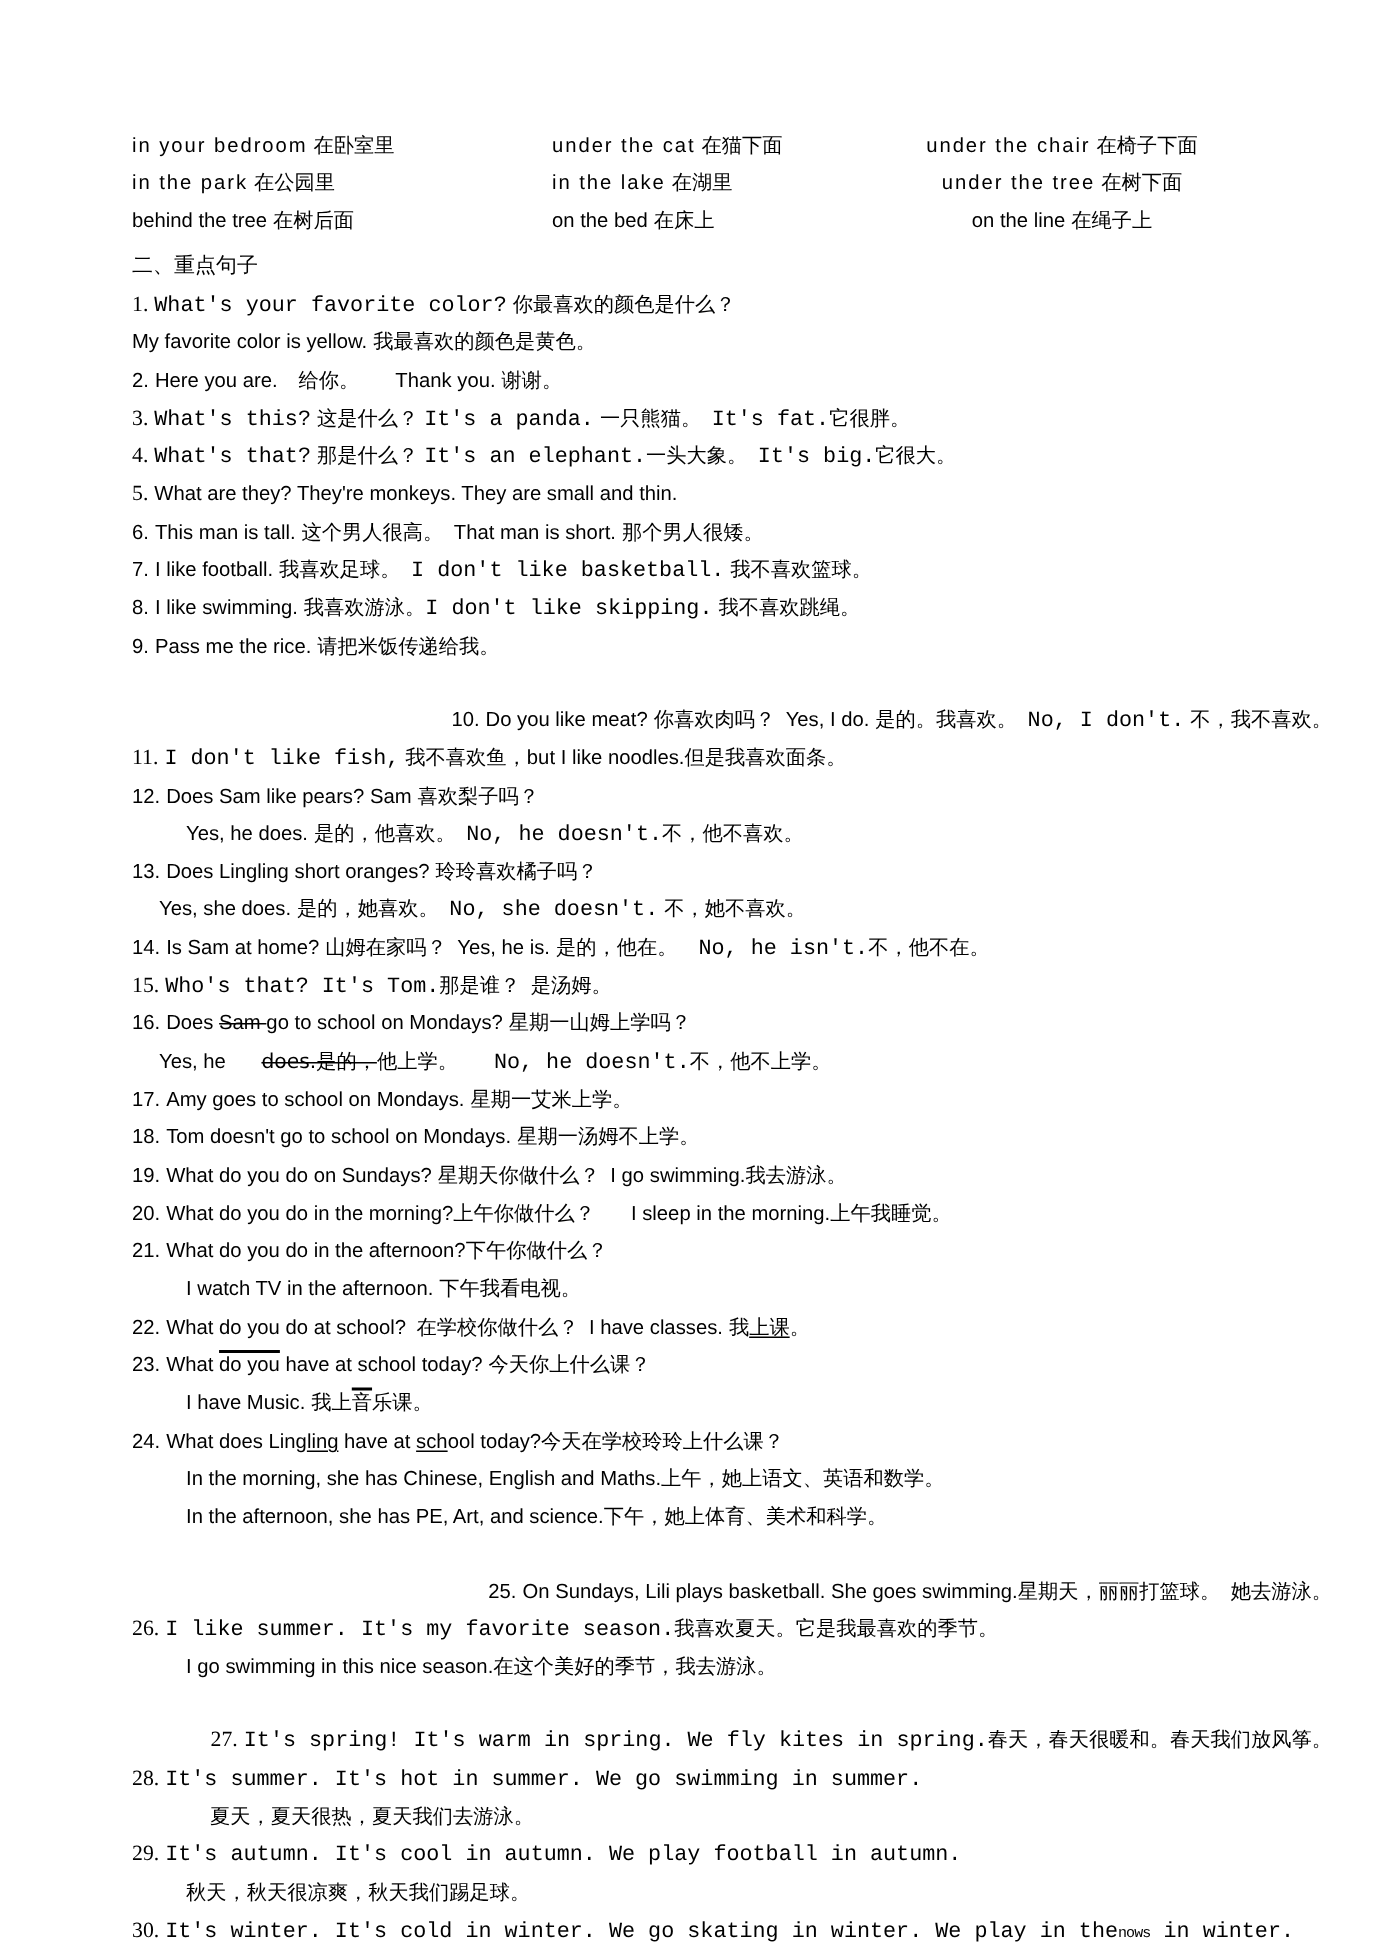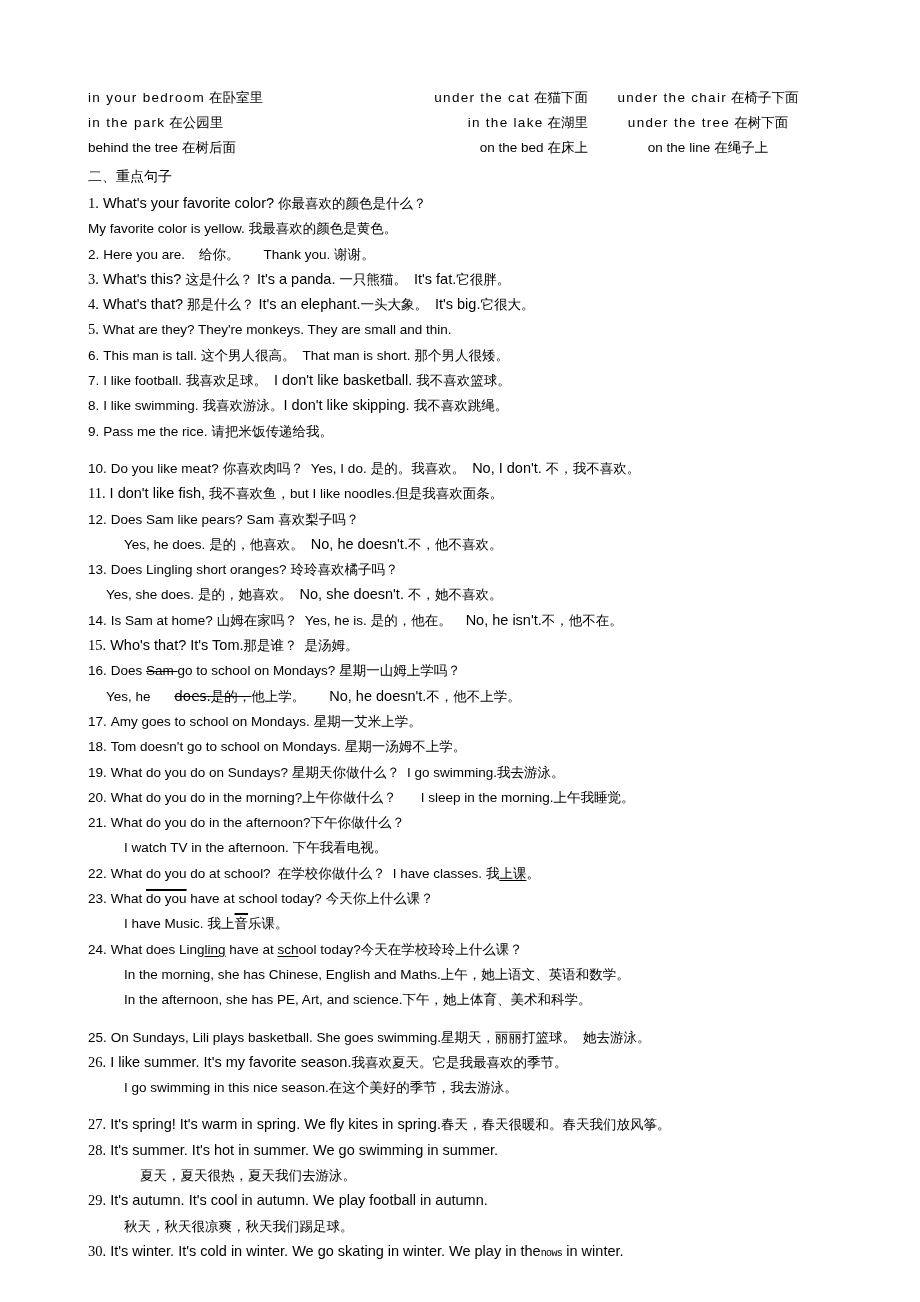--- a/index.html
+++ b/index.html
@@ -36,39 +36,39 @@
     white-space: nowrap;
   }
   .col-a {
     width: 280px;
     flex: 0 0 280px;
     text-align: left;
   }
   .col-b {
     width: 220px;
     flex: 0 0 220px;
-    text-align: right;
+    text-align: left;
   }
   .col-c {
     width: 240px;
     flex: 0 0 240px;
     text-align: center;
   }
   
   .en {
     font-family: "Liberation Sans", "DejaVu Sans", sans-serif;
     font-size: 13.5px;
   }
   .en-wide {
     font-family: "Liberation Sans", "DejaVu Sans", sans-serif;
     font-size: 13.5px;
     letter-spacing: 1.3px;
   }
   .en-serif {
-    font-family: Liberation Sans, sans-serif;
+    font-family: Liberation Mono, monospace;
     font-size: 14.5px;
   }
   .zh {
     font-family: "DejaVu Sans", "Liberation Sans", sans-serif;
     font-size: 13.5px;
     margin-left: 20px;
   }
   .zh-s {
     font-family: "DejaVu Serif", "Liberation Serif", serif;
     font-size: 13.5px;
@@ -90,21 +90,21 @@
     width: 800px;
   }
   .s-line {
     height: 25.3px;
     white-space: nowrap;
     line-height: 25.3px;
   }
   .s-line.indent1 { padding-left: 18px; }
   .s-line.indent2 { padding-left: 36px; }
   .s-line.indent3 { padding-left: 52px; }
-  .s-line.gap-before { margin-top: 12px; }
+  .s-line.gap-before { margin-top: 24px; text-align: right; }
   .num {
     font-family: "Liberation Sans", "DejaVu Sans", sans-serif;
     font-size: 13.5px;
   }
   .num-serif {
     font-family: "Liberation Serif", "DejaVu Serif", serif;
     font-size: 14.5px;
   }
   .strike {
     text-decoration: line-through;

